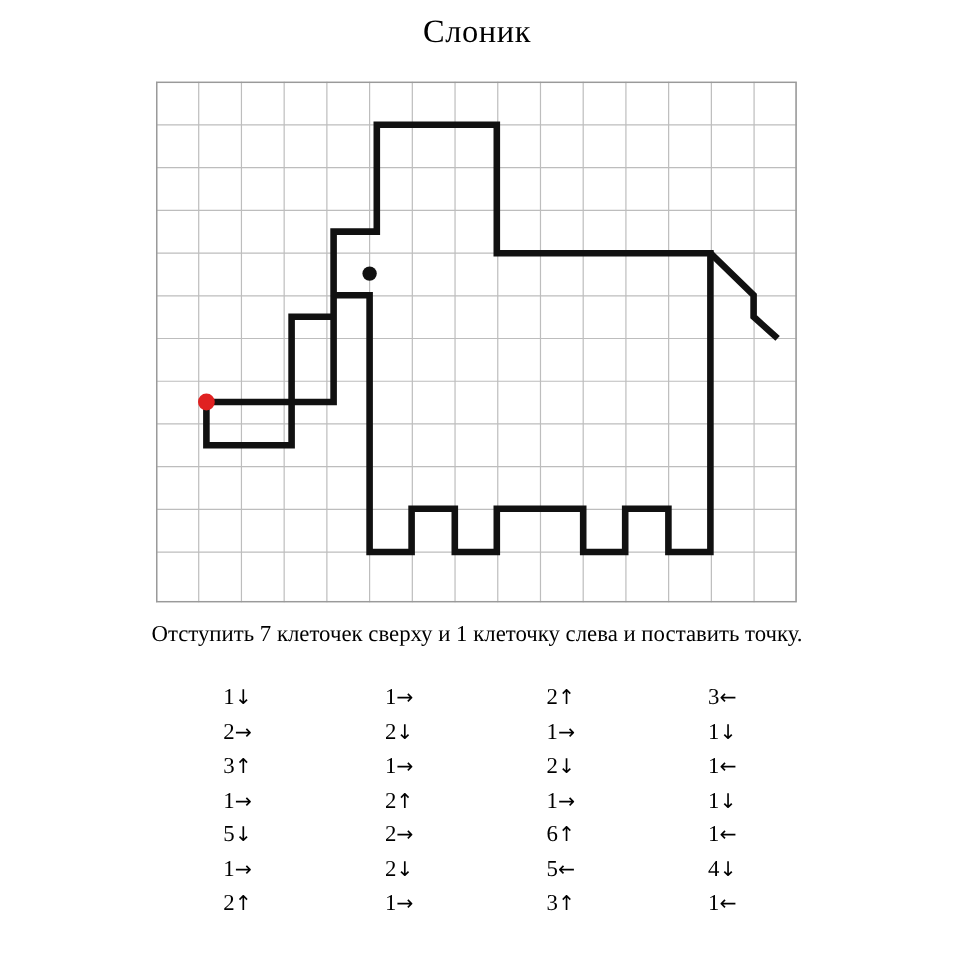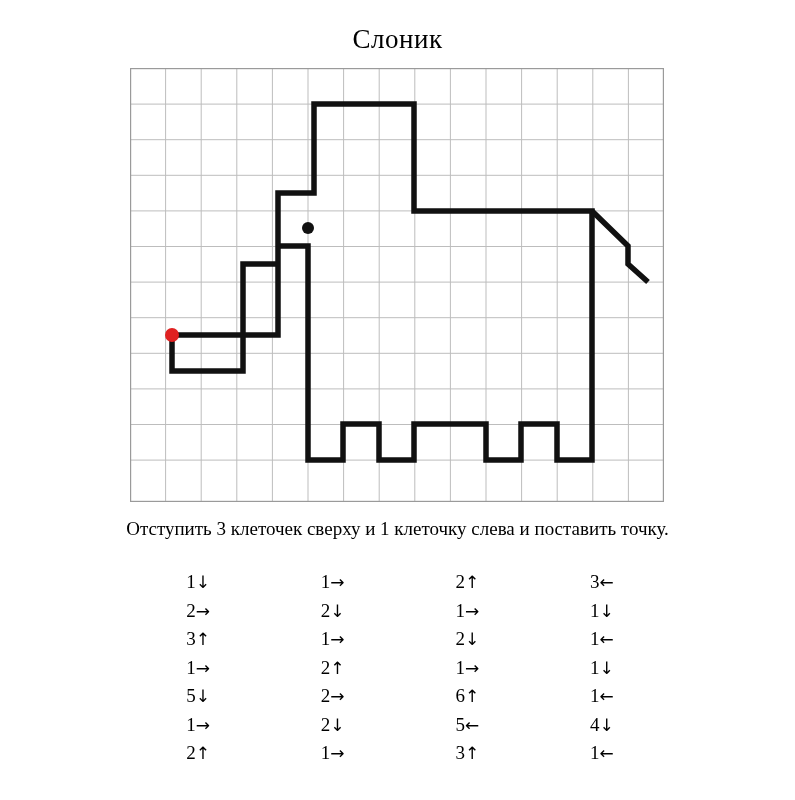--- a/index.html
+++ b/index.html
@@ -18,21 +18,21 @@
     position: relative;
     width: 795px;
     height: 800px;
   }
   .title {
     text-align: center;
     font-family: "Liberation Serif", serif;
     font-size: 27px;
     font-weight: normal;
     margin: 0;
-    padding-top: 24px;
+    padding-top: 11px;
     letter-spacing: 0.5px;
   }
   .grid-wrap {
     position: absolute;
     left: 130px;
     top: 68px;
     width: 534px;
     height: 434px;
   }
   .grid-svg {
@@ -150,21 +150,21 @@
           L 42,267
           Z"></path>
         <path d="M 462,143 L 498,178 L 498,196 L 518,214"></path>
       </g>
 
       <circle cx="178" cy="160" r="6" fill="#111111"></circle>
       <circle cx="42" cy="267" r="7" fill="#e02121"></circle>
     </svg>
   </div>
 
-  <div class="instruction">Отступить 3 клеточек сверху и 1 клеточку слева и поставить точку.</div>
+  <div class="instruction">Отступить 7 клеточек сверху и 1 клеточку слева и поставить точку.</div>
 
   <div class="columns">
 
     <div class="col">
       <div class="step"><span>1</span><span class="arrow">↓</span></div>
       <div class="step"><span>2</span><span class="arrow">→</span></div>
       <div class="step"><span>3</span><span class="arrow">↑</span></div>
       <div class="step"><span>1</span><span class="arrow">→</span></div>
       <div class="step"><span>5</span><span class="arrow">↓</span></div>
       <div class="step"><span>1</span><span class="arrow">→</span></div>

